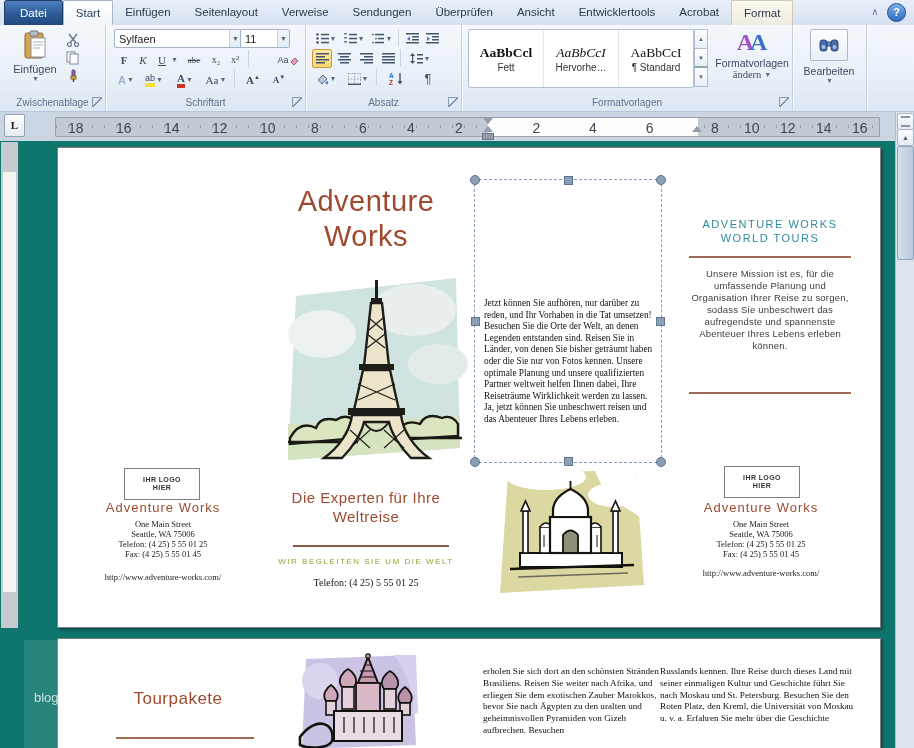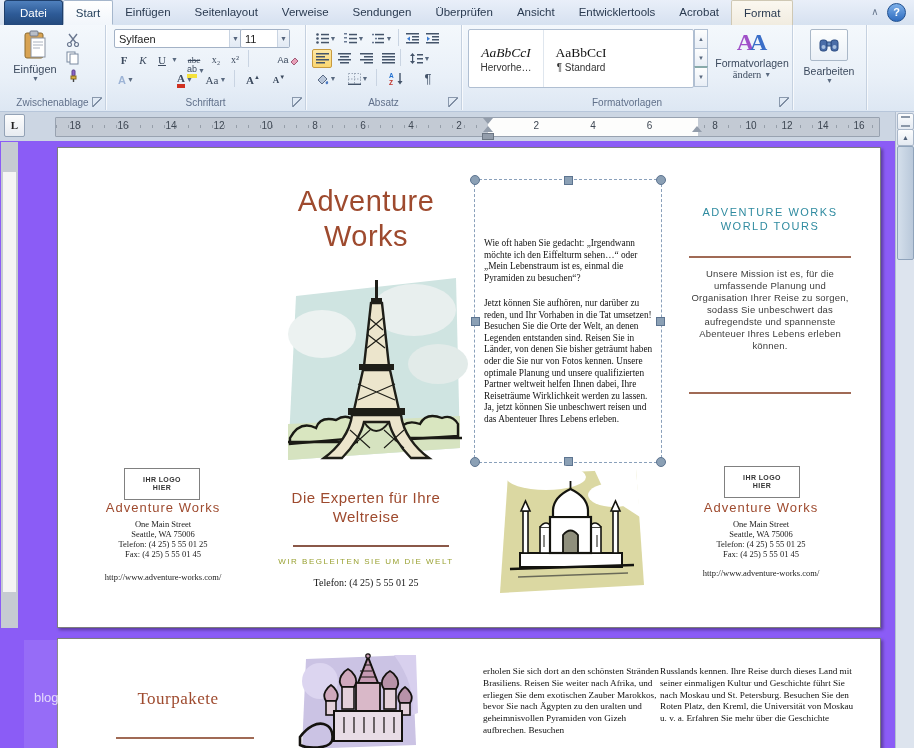--- a/index.html
+++ b/index.html
@@ -1,16 +1,16 @@
 <!DOCTYPE html>
 <html><head>
 <meta charset="utf-8">
 <style>
   html,body{margin:0;padding:0;}
-  .app{position:relative;width:914px;height:748px;overflow:hidden;background:#8b5cf6;
+  .app{position:relative;width:914px;height:748px;overflow:hidden;background:#0f766e;
        font-family:"Liberation Sans",sans-serif;-webkit-font-smoothing:antialiased;}
 
   
   .tabbar{position:absolute;left:0;top:0;width:914px;height:25px;
           background:linear-gradient(#e9eff9,#d6e1f0);display:flex;align-items:stretch;}
   .tab{padding:0 12px;line-height:24px;font-size:11.5px;color:#2a3a50;cursor:default;white-space:nowrap;}
   .tab.file{margin-left:4px;background:linear-gradient(#4f80bd,#2d5a96 55%,#24497c);color:#fff;
             border-radius:3px 3px 0 0;padding:0 15px;border:1px solid #1f3f6b;border-bottom:none;}
   .tab.selected{background:linear-gradient(#ffffff,#f2f6fb);border:1px solid #a5b6cc;border-bottom:1px solid #f2f6fb;
             border-radius:2px 2px 0 0;color:#1f3b57;}
@@ -59,21 +59,21 @@
 
   
   .rulerbar{position:absolute;left:0;top:112px;width:914px;height:29px;background:#ccd6e3;}
   .tabsel{position:absolute;left:4px;top:2px;width:19px;height:21px;background:linear-gradient(#fdfdfd,#e7ebf1);
           border:1px solid #93a2b6;border-radius:2px;text-align:center;line-height:20px;
           font-family:"Liberation Serif",serif;font-size:11px;font-weight:bold;color:#222;}
   .hruler{position:absolute;left:55px;top:5px;width:823px;height:18px;background:#c3cad4;border:1px solid #98a2b0;border-radius:1px;}
   .hticks{position:absolute;left:0;top:7px;width:100%;height:3px;opacity:.45;
           background:repeating-linear-gradient(90deg,#5d6773 0 1px,transparent 1px 12px);}
   .rwhite{position:absolute;left:432px;top:0;width:210px;height:100%;background:#fdfdfc;}
-  .rnums{position:absolute;top:2px;display:flex;justify-content:space-between;font-size:10px;color:#3f4854;}
+  .rnums{position:absolute;top:2px;display:flex;justify-content:space-between;font-size:14px;color:#3f4854;}
   .rnums span{width:14px;text-align:center;}
   .mk{position:absolute;width:0;height:0;}
   .mk.t{border-left:5px solid transparent;border-right:5px solid transparent;border-top:6px solid #939dab;}
   .mk.b{border-left:5px solid transparent;border-right:5px solid transparent;border-bottom:6px solid #939dab;}
   .mkbox{position:absolute;width:10px;height:5px;background:#939dab;border:1px solid #6c7684;}
 
   
   .vscroll{position:absolute;right:0;top:112px;width:18px;height:636px;background:#dde4ee;border-left:1px solid #b3bfcf;}
   .sbtn{position:absolute;left:1px;width:15px;height:15px;background:linear-gradient(#fcfdfe,#e4eaf2);
         border:1px solid #a8b6c8;border-radius:2px;display:flex;align-items:center;justify-content:center;
@@ -204,21 +204,21 @@
       <div class="ic" style="left:168px;top:25px;width:26px;">
         <span style="font-size:9px;">Aa</span>
         <svg width="10" height="10" viewBox="0 0 10 10">
             <polygon points="2,7 6,3 9,6 5,10" fill="#e8a0b8" stroke="#a05a78"></polygon>
           </svg>
       </div>
       <div class="ic" style="left:8px;top:45px;width:22px;color:#9db4d6;font-weight:bold;">
         <span>A</span>
           <span class="dd">▼</span>
       </div>
-      <div class="ic" style="left:33px;top:36px;width:28px;margin-left:42px;">
+      <div class="ic" style="left:33px;top:45px;width:28px;">
         <span style="border-bottom:4px solid #f5e13a;font-size:9px;">ab</span>
           <span class="dd">▼</span>
       </div>
       <div class="ic" style="left:64px;top:45px;width:28px;">
         <span style="border-bottom:4px solid #d03020;font-weight:bold;font-family:'Liberation Serif',serif;">A</span>
           <span class="dd">▼</span>
       </div>
       <div class="ic" style="left:95px;top:45px;width:28px;">
         <span style="font-family:'Liberation Serif',serif;">Aa</span>
           <span class="dd">▼</span>
@@ -357,20 +357,24 @@
             <polygon points="8.5,9 13.5,9 11,12.5" fill="#44546a"></polygon>
           </svg>
       </div>
       <div class="ic" style="left:112px;top:44px;font-size:13px;color:#44546a;">¶</div>
       <div class="glabel">Absatz</div>
       <span class="launcher"></span>
     </section>
 
     <section class="grp" style="left:462px;width:330px;">
       <div class="gallery">
+        <div class="stitem">
+          <span class="stprev" style="font-weight:bold;">AaBbCcl</span>
+          <span class="stname">Fett</span>
+        </div>
         <div class="stitem">
           <span class="stprev" style="font-style:italic;">AaBbCcI</span>
           <span class="stname">Hervorhe…</span>
         </div>
         <div class="stitem" style="border-right:none;">
           <span class="stprev">AaBbCcI</span>
           <span class="stname">¶ Standard</span>
         </div>
       </div>
       <div class="galscroll">
@@ -500,21 +504,20 @@
         </g>
       </svg>
     </div>
 
     <div class="abs ctr red gothic" style="left:223px;top:340px;width:170px;font-size:15px;line-height:19px;">Die Experten für Ihre Weltreise</div>
     <div class="hrule" style="left:235px;top:397px;width:156px;background:#8a5848;"></div>
     <div class="abs ctr banner" style="left:203px;top:409px;width:210px;">WIR BEGLEITEN SIE UM DIE WELT</div>
     <div class="abs ctr serif" style="left:223px;top:429px;width:170px;font-size:10px;">Telefon: (4 25) 5 55 01 25</div>
 
     <div class="selbox">
-      <div class="abs membody" style="left:9px;top:58px;width:169px;">Wie oft haben Sie gedacht: „Irgendwann möchte ich den Eiffelturm sehen…“ oder „Mein Lebenstraum ist es, einmal die Pyramiden zu besuchen“?</div>
       <div class="abs membody" style="left:9px;top:118px;width:169px;">Jetzt können Sie aufhören, nur darüber zu reden, und Ihr Vorhaben in die Tat umsetzen! Besuchen Sie die Orte der Welt, an denen Legenden entstanden sind. Reisen Sie in Länder, von denen Sie bisher geträumt haben oder die Sie nur von Fotos kennen. Unsere optimale Planung und unsere qualifizierten Partner weltweit helfen Ihnen dabei, Ihre Reiseträume Wirklichkeit werden zu lassen. Ja, jetzt können Sie unbeschwert reisen und das Abenteuer Ihres Lebens erleben.</div>
       <div class="hdl c" style="left:-5px;top:-5px;"></div>
       <div class="hdl s" style="left:89px;top:-4px;"></div>
       <div class="hdl c" style="right:-5px;top:-5px;"></div>
       <div class="hdl s" style="left:-4px;top:137px;"></div>
       <div class="hdl s" style="right:-4px;top:137px;"></div>
       <div class="hdl c" style="left:-5px;bottom:-5px;"></div>
       <div class="hdl s" style="left:89px;bottom:-4px;"></div>
       <div class="hdl c" style="right:-5px;bottom:-5px;"></div>
     </div>
@@ -539,41 +542,41 @@
           <path d="M67,46 C67,34 76,28 84.5,24 C93,28 102,34 102,46 L102,52 L67,52 Z" stroke-width="2.2"></path>
           <path d="M84.5,24 v-8" stroke-width="1.8"></path>
         </g>
         <path d="M77,88 v-18 q7.5,-9 15,0 v18 z" fill="#8f8f7c" stroke="#14140f" stroke-width="1.8"></path>
         <path d="M58,70 v12 M111,70 v12" stroke="#14140f" stroke-width="1"></path>
         <path d="M24,104 L148,100" stroke="#14140f" stroke-width="2.6"></path>
         <path d="M32,112 L142,108" stroke="#6a6a58" stroke-width="1.4"></path>
       </svg>
     </div>
 
-    <div class="abs ctr tealhead gothic" style="left:631px;top:57px;width:162px;">ADVENTURE WORKS WORLD TOURS</div>
+    <div class="abs ctr tealhead gothic" style="left:631px;top:69px;width:162px;">ADVENTURE WORKS WORLD TOURS</div>
     <div class="hrule" style="left:631px;top:108px;width:162px;"></div>
     <div class="abs ctr missiontxt" style="left:629px;top:120px;width:166px;">Unsere Mission ist es, für die umfassende Planung und Organisation Ihrer Reise zu sorgen, sodass Sie unbeschwert das aufregendste und spannenste Abenteuer Ihres Lebens erleben können.</div>
     <div class="hrule" style="left:631px;top:244px;width:162px;"></div>
 
     <div class="logobox" style="left:666px;top:318px;width:74px;height:30px;">
       <span>IHR LOGO</span>
       <span>HIER</span>
     </div>
     <div class="abs ctr company gothic" style="left:613px;top:352px;width:180px;">Adventure Works</div>
     <div class="abs ctr addr" style="left:613px;top:371px;width:180px;">
       <div>One Main Street</div>
       <div>Seattle, WA 75006</div>
       <div>Telefon: (4 25) 5 55 01 25</div>
       <div>Fax: (4 25) 5 55 01 45</div>
     </div>
     <div class="abs ctr urltxt" style="left:613px;top:420px;width:180px;">http://www.adventure-works.com/</div>
   </div>
 
   <div class="page p2">
-    <div class="abs ctr red gothic" style="left:55px;top:50px;width:130px;font-size:17px;font-family:Liberation Serif, serif;">Tourpakete</div>
+    <div class="abs ctr red gothic" style="left:55px;top:50px;width:130px;font-size:17px;">Tourpakete</div>
     <div class="hrule" style="left:58px;top:98px;width:138px;"></div>
 
     <div class="abs" style="left:240px;top:14px;width:125px;height:96px;">
       <svg width="125" height="96" viewBox="0 0 125 96">
         <polygon points="8,6 114,2 118,92 4,96" fill="#cbc3e4"></polygon>
         <circle cx="22" cy="28" r="18" fill="#dcd5f0"></circle>
         <path d="M96,2 q22,30 18,60 l6,-2 l-2,-58 z" fill="#d8d0ee"></path>
         <g stroke="#14120f" fill="#c59ab2">
           <polygon points="60,30 80,30 70,4" stroke-width="2"></polygon>
           <path d="M63,24 h14 M62,18 h12 M66,12 h8" stroke-width="1" fill="none"></path>

